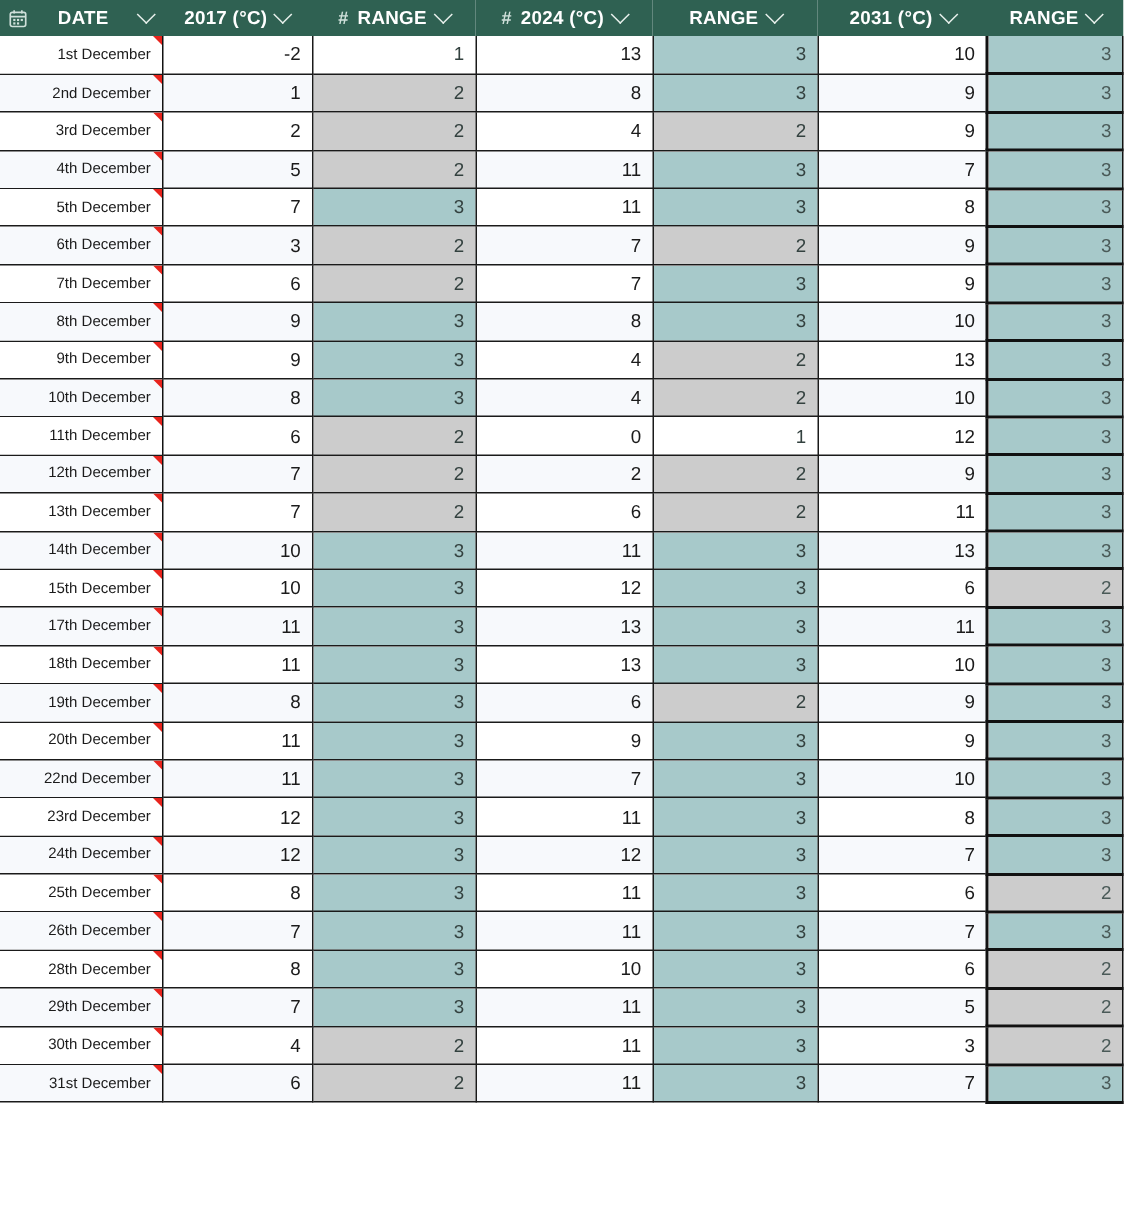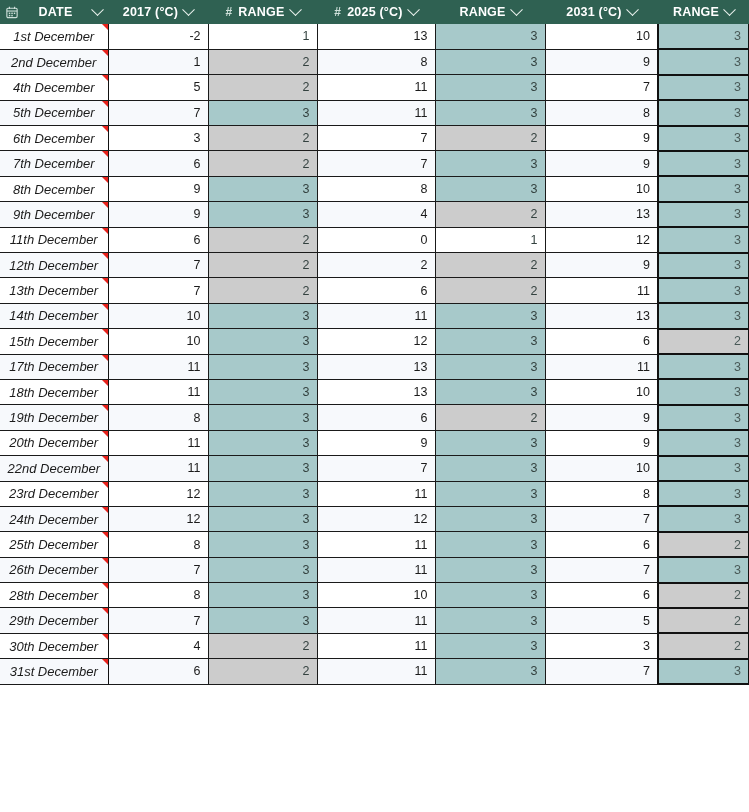--- a/index.html
+++ b/index.html
@@ -64,25 +64,24 @@
     height: 25.4px;
     border-right: 1.7px solid #1a1a1a;
     border-bottom: 1.7px solid #1a1a1a;
     background: #ffffff;
     vertical-align: middle;
     overflow: hidden;
     white-space: nowrap;
   }
   tbody tr:nth-child(even) td { background: #f7f9fc; }
   td.date {
-    text-align: center;
-    font-size: 13px;
+    text-align: right;
+    font-size: 10px;
     position: relative;
     border-right: 1.9px solid #111111;
-    font-style: italic;
   }
   td.num  { text-align: right; }
   td.rng  { text-align: right; color: #33413f; }
   td.rng.teal { background: #a7c9ca !important; }
   td.rng.gray { background: #cccccc !important; }
   td.rng.plain { background: inherit; }
   
   td.rng.last {
     border-left: 2.4px solid #111111;
     border-right: 2.4px solid #111111;
@@ -145,21 +144,21 @@
         <span class="hdr-inner">
           <span class="hash-icon">#</span>
           <span class="hdr-label">RANGE</span>
           <span class="chev"></span>
         </span>
       </th>
 
       <th class="c-2024">
         <span class="hdr-inner">
           <span class="hash-icon">#</span>
-          <span class="hdr-label">2025 (°C)</span>
+          <span class="hdr-label">2024 (°C)</span>
           <span class="chev"></span>
         </span>
       </th>
 
       <th class="c-r2024">
         <span class="hdr-inner">
           <span class="hdr-label">RANGE</span>
           <span class="chev"></span>
         </span>
       </th>
@@ -192,20 +191,29 @@
         <tr>
           <td class="date">2nd December<span class="cmt"></span></td>
           <td class="num">1</td>
           <td class="rng gray">2</td>
           <td class="num">8</td>
           <td class="rng teal">3</td>
           <td class="num">9</td>
           <td class="rng teal last">3</td>
         </tr>
         <tr>
+          <td class="date">3rd December<span class="cmt"></span></td>
+          <td class="num">2</td>
+          <td class="rng gray">2</td>
+          <td class="num">4</td>
+          <td class="rng gray">2</td>
+          <td class="num">9</td>
+          <td class="rng teal last">3</td>
+        </tr>
+        <tr>
           <td class="date">4th December<span class="cmt"></span></td>
           <td class="num">5</td>
           <td class="rng gray">2</td>
           <td class="num">11</td>
           <td class="rng teal">3</td>
           <td class="num">7</td>
           <td class="rng teal last">3</td>
         </tr>
         <tr>
           <td class="date">5th December<span class="cmt"></span></td>
@@ -243,20 +251,29 @@
           <td class="num">10</td>
           <td class="rng teal last">3</td>
         </tr>
         <tr>
           <td class="date">9th December<span class="cmt"></span></td>
           <td class="num">9</td>
           <td class="rng teal">3</td>
           <td class="num">4</td>
           <td class="rng gray">2</td>
           <td class="num">13</td>
+          <td class="rng teal last">3</td>
+        </tr>
+        <tr>
+          <td class="date">10th December<span class="cmt"></span></td>
+          <td class="num">8</td>
+          <td class="rng teal">3</td>
+          <td class="num">4</td>
+          <td class="rng gray">2</td>
+          <td class="num">10</td>
           <td class="rng teal last">3</td>
         </tr>
         <tr>
           <td class="date">11th December<span class="cmt"></span></td>
           <td class="num">6</td>
           <td class="rng gray">2</td>
           <td class="num">0</td>
           <td class="rng plain">1</td>
           <td class="num">12</td>
           <td class="rng teal last">3</td>

